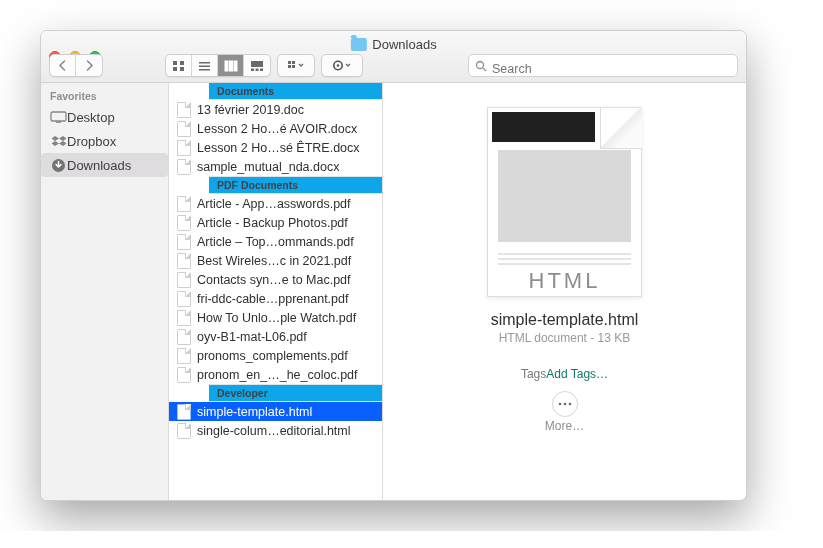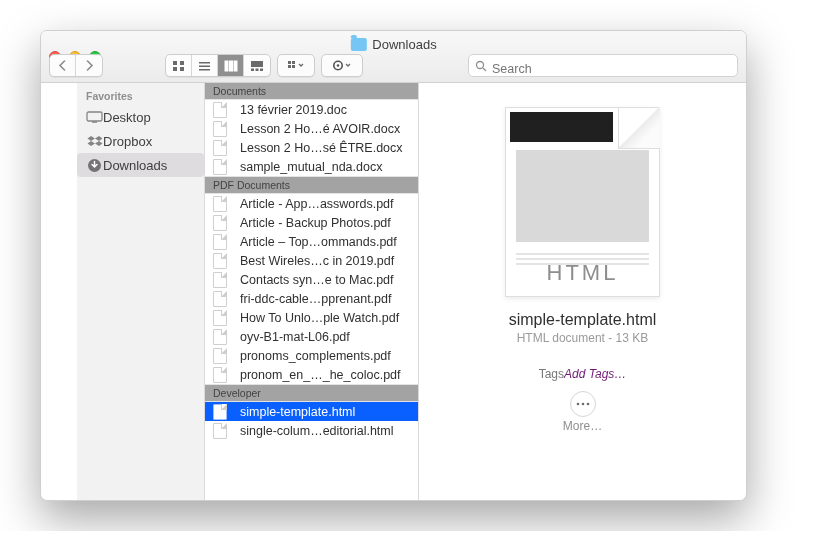--- a/index.html
+++ b/index.html
@@ -17,45 +17,45 @@
 .toolbar-row { position: absolute; bottom: 5px; left: 8px; right: 8px; display: flex; align-items: center; gap: 6px; }
 .seg { background: #fcfcfc; border: 1px solid #cfcece; border-radius: 5px; height: 23px; display: flex; align-items: center; box-shadow: 0 1px 0 rgba(0,0,0,0.05); }
 .seg-btn { width: 26px; height: 100%; display: flex; align-items: center; justify-content: center; border-right: 1px solid #d7d6d6; cursor: pointer; }
 .seg-btn:last-child { border-right: none; }
 .seg-btn.active { background: #8f8f8f; }
 .seg-btn.active svg path, .seg-btn.active svg rect { stroke: #fff; fill: #fff; }
 .search { flex: 1; max-width: 270px; margin-left: auto; }
 .search-inner { height: 23px; border: 1px solid #d4d3d3; border-radius: 5px; background: #fff; display: flex; align-items: flex-end; padding: 0 6px; gap: 5px; }
 .search-inner input { border: none; outline: none; font-size: 12.5px; width: 100%; background: transparent; color: #888; }
 .content { flex: 1; display: flex; overflow: hidden; }
-.sidebar { width: 128px; background: #f3f2f3; border-right: 1px solid #dadada; padding-top: 5px; margin-left: 36px; }
+.sidebar { width: 128px; background: #f3f2f3; border-right: 1px solid #dadada; padding-top: 5px; }
 .fav-label { font-size: 10.5px; color: #8f8f8f; font-weight: 600; padding: 2px 9px 3px; }
 .side-item { height: 24px; display: flex; align-items: center; padding: 0 9px; font-size: 13px; color: #404040; cursor: pointer; border-radius: 4px; margin: 0 0; }
 .side-item.selected { background: #dedcde; }
 .side-ic { width: 17px; height: 14px; display: flex; align-items: center; justify-content: center; }
 .filecol { width: 214px; border-right: 1px solid #dadada; overflow-y: auto; background: #fff; }
-.group-header { background: #a3a3a3; border-bottom: 1px solid #e3e3e3; border-top: 1px solid #e3e3e3; padding: 2px 8px; font-size: 10.5px; font-weight: 400; color: #424242; }
+.group-header { background: #0ea5e9; border-bottom: 1px solid #e3e3e3; border-top: 1px solid #e3e3e3; padding: 2px 8px; font-size: 10.5px; font-weight: 700; color: #424242; margin-left: 40px; }
 .group-header:first-child { border-top: none; }
-.file-row { height: 19px; display: flex; align-items: center; gap: 13px; padding: 0 8px; font-size: 12.5px; color: #303030; cursor: pointer; white-space: nowrap; overflow: hidden; }
+.file-row { height: 19px; display: flex; align-items: center; gap: 6px; padding: 0 8px; font-size: 12.5px; color: #303030; cursor: pointer; white-space: nowrap; overflow: hidden; }
 .file-row.selected { background: #0a60ff; color: #fff; }
 .file-ic { width: 14px; height: 16px; flex-shrink: 0; background: linear-gradient(#fff,#fff); border: 1px solid #cfcfcf; border-radius: 1px; position: relative; }
 .file-ic::after { content: ""; position: absolute; top: -1px; right: -1px; width: 5px; height: 5px; background: linear-gradient(135deg,#fff 48%, #cdcdcd 52%); border-bottom: 1px solid #cfcfcf; border-left: 1px solid #cfcfcf; }
 .file-ic.sel { border-color: #9fc0ff; }
 .preview { flex: 1; display: flex; flex-direction: column; align-items: center; padding: 24px 18px 10px; overflow: hidden; }
 .thumb { width: 155px; height: 190px; background: #fff; border: 1px solid #dedede; position: relative; box-shadow: 0 2px 5px rgba(0,0,0,0.08); margin-bottom: 14px; }
 .thumb .curl { position: absolute; top: -1px; right: -1px; width: 42px; height: 42px; background: linear-gradient(135deg, transparent 48%, #ececec 50%, #fbfbfb 70%); border-bottom: 1px solid #dedede; border-left: 1px solid #dedede; }
 .thumb .topbar { position: absolute; top: 4px; left: 4px; right: 46px; height: 30px; background: #202020; }
 .thumb .body { position: absolute; top: 42px; left: 10px; right: 10px; height: 92px; background: #d9d9d9; }
 .thumb .lines { position: absolute; bottom: 28px; left: 10px; right: 10px; }
 .thumb .lines div { height: 2px; background: #e4e4e4; margin-bottom: 3px; }
-.thumb .badge { position: absolute; bottom: 10px; left: 0; right: 0; text-align: center; font-size: 22px; letter-spacing: 3px; color: #8d8d8d; font-weight: 300; }
+.thumb .badge { position: absolute; bottom: 2px; left: 0; right: 0; text-align: center; font-size: 22px; letter-spacing: 3px; color: #8d8d8d; font-weight: 300; }
 .pv-title { font-size: 16px; color: #2f2f2f; margin-bottom: 2px; }
 .pv-sub { font-size: 12px; color: #9a9a9a; margin-bottom: 22px; }
 .tags-row { font-size: 12px; color: #777; display: flex; gap: 0; margin-bottom: 10px; }
-.tags-row .ph { color: #701a75; font-style: italic; }
+.tags-row .ph { color: #0f766e; }
 .more-btn { width: 26px; height: 26px; border-radius: 50%; border: 1px solid #d7d6d6; display: flex; align-items: center; justify-content: center; margin-bottom: 2px; cursor: pointer; }
 .more-lbl { font-size: 12px; color: #8f8f8f; }
 </style>
 </head>
 <body>
 
 <div class="window">
 
   <div class="titlebar">
     <div class="traffic">
@@ -215,21 +215,21 @@
         <div class="file-row">
           <span class="file-ic"></span>
           <span>Article - Backup Photos.pdf</span>
         </div>
         <div class="file-row">
           <span class="file-ic"></span>
           <span>Article – Top…ommands.pdf</span>
         </div>
         <div class="file-row">
           <span class="file-ic"></span>
-          <span>Best Wireles…c in 2019.pdf</span>
+          <span>Best Wireles…c in 2021.pdf</span>
         </div>
         <div class="file-row">
           <span class="file-ic"></span>
           <span>Contacts syn…e to Mac.pdf</span>
         </div>
         <div class="file-row">
           <span class="file-ic"></span>
           <span>fri-ddc-cable…pprenant.pdf</span>
         </div>
         <div class="file-row">

